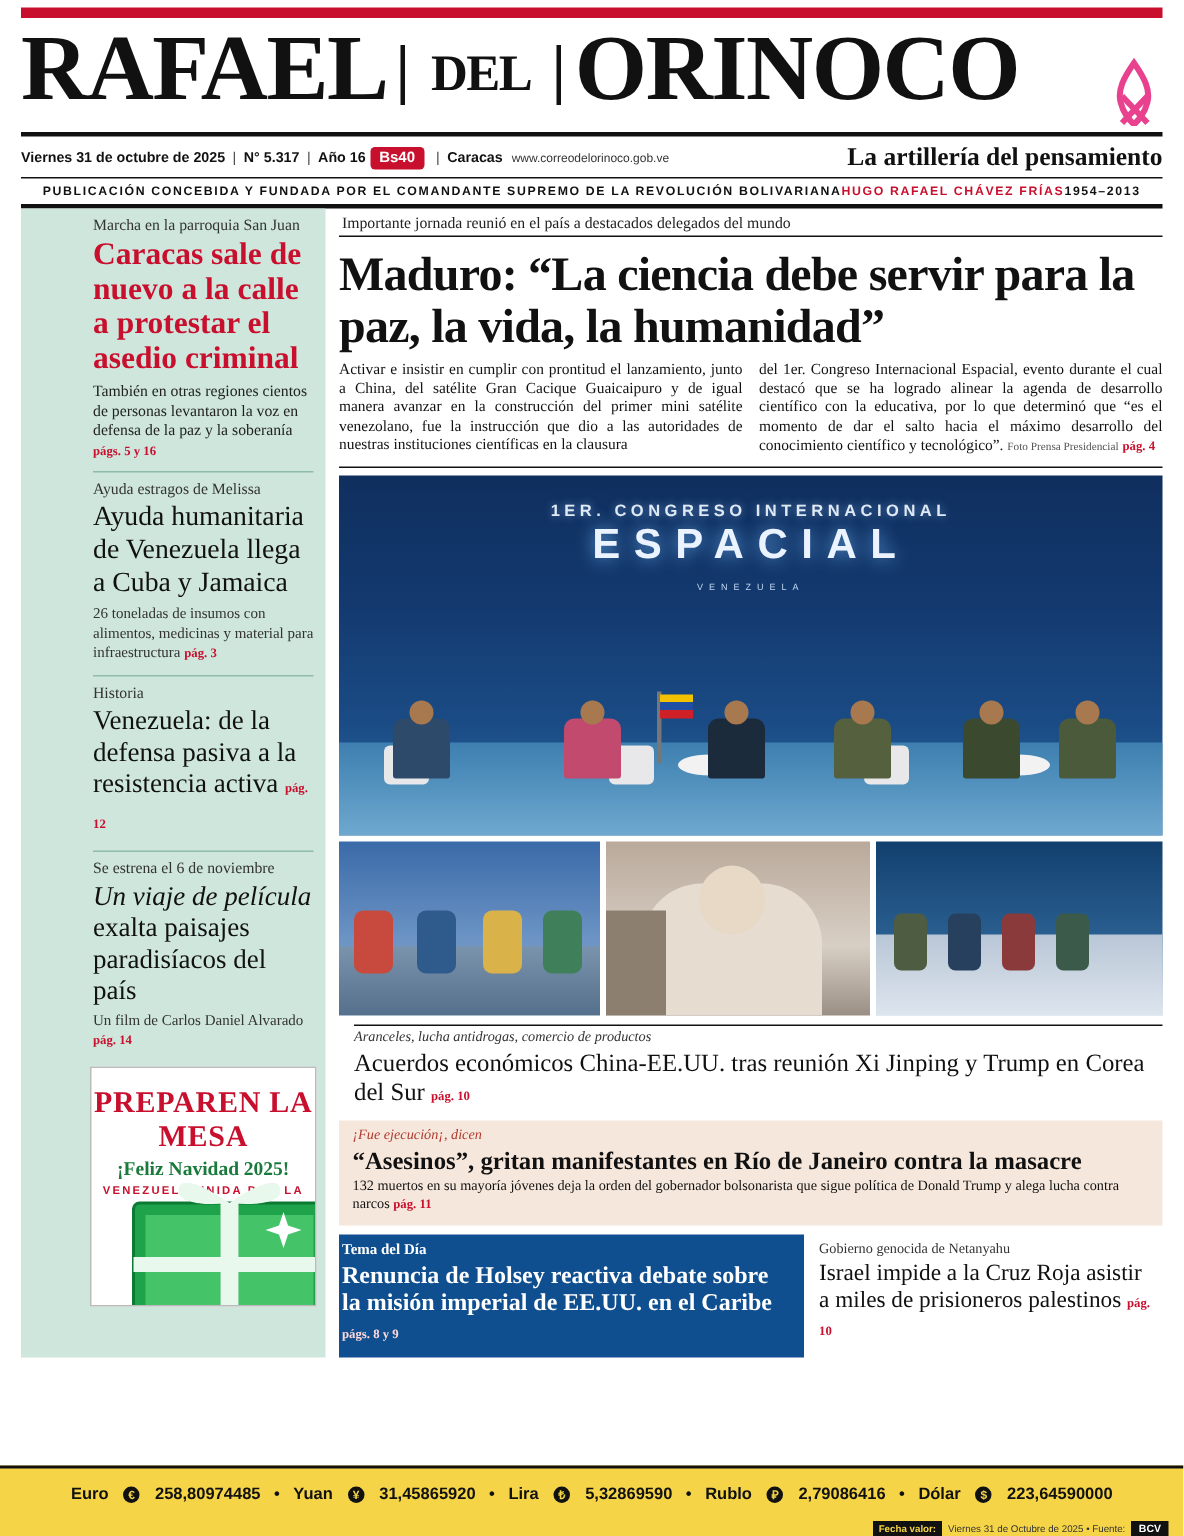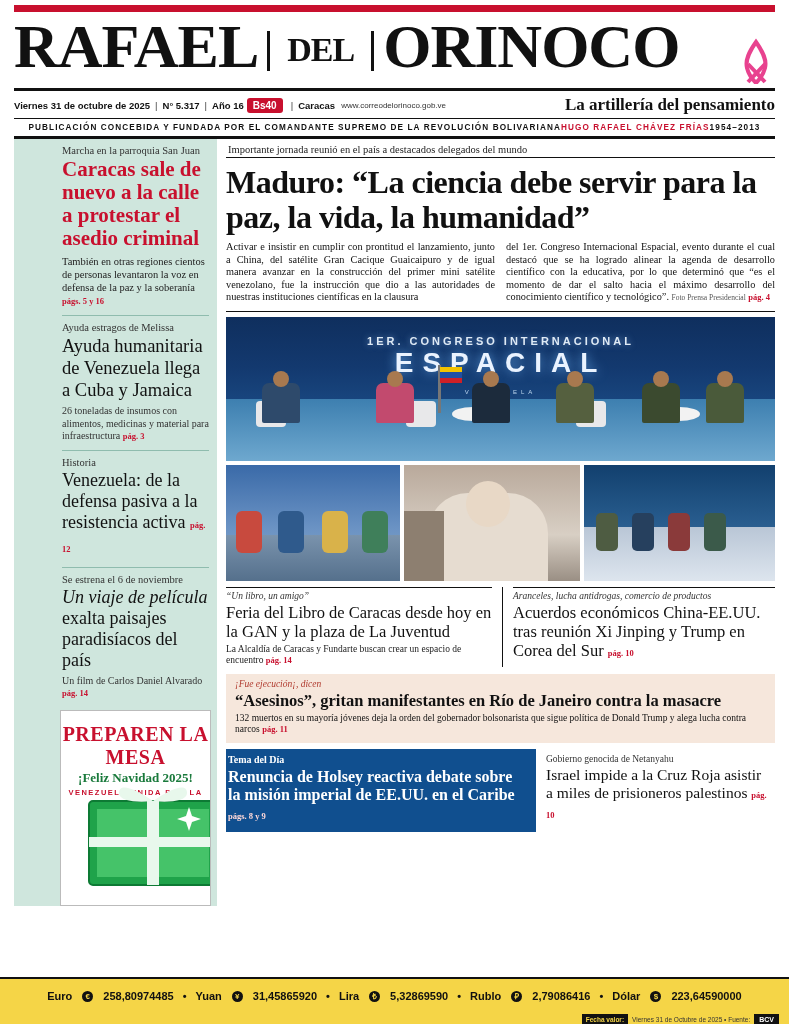--- a/index.html
+++ b/index.html
@@ -132,21 +132,21 @@
   }
   .sec-head.big { font-size:18.5px; line-height:22px; }
   .sec-sub { font-family:"Liberation Serif", serif; font-size:10px; line-height:12.5px; color:#333; }
   .it-head { font-style:italic; }
 
   
   .ad {
     margin:6px 6px 0 6px;
     border:1px solid #bbb;
     background:#fff;
-    height:196px;
+    height:160px;
     position:relative;
     overflow:hidden;
   }
   .ad-title {
     font-family:"Liberation Serif", serif;
     font-weight:bold;
     color:#c8102e;
     font-size:20px;
     text-align:center;
     margin-top:12px;
@@ -199,21 +199,21 @@
     line-height:12.6px;
     text-align:justify;
     padding-bottom:6px;
     border-bottom:1px solid #111;
   }
   .lede p { margin:0; flex:1; }
   .credit { font-size:7.5px; color:#555; }
 
   
   .photo-main {
-    height:144px;
+    height:240px;
     margin-top:5px;
     background:linear-gradient(180deg,#0f2f5e 0%,#13396f 35%,#1b4c86 70%,#2d6fa3 100%);
     position:relative;
     overflow:hidden;
   }
   .photo-main .congress-text {
     position:absolute;
     left:50%; top:18px; transform:translateX(-50%);
     text-align:center;
     color:#dfeaf5;
@@ -508,28 +508,20 @@
         <div class="photo-sm ps3">
           <div style="position:absolute;bottom:0;left:0;right:0;height:54px;background:linear-gradient(180deg,#b9c6d6,#dde5ee);"></div>
           <div style="position:absolute;bottom:30px;left:12px;width:22px;height:38px;background:#4e5c42;border-radius:5px;"></div>
           <div style="position:absolute;bottom:30px;left:48px;width:22px;height:38px;background:#26405e;border-radius:5px;"></div>
           <div style="position:absolute;bottom:30px;left:84px;width:22px;height:38px;background:#8a3a3a;border-radius:5px;"></div>
           <div style="position:absolute;bottom:30px;left:120px;width:22px;height:38px;background:#3b5a4a;border-radius:5px;"></div>
         </div>
       </div>
 
       <div class="two-cols">
-        <div class="tc-left">
-          <div class="tc-kick">“Un libro, un amigo”</div>
-          <div class="tc-head">Feria del Libro de Caracas desde hoy en la GAN y la plaza de La Juventud</div>
-          <div class="tc-sub">
-            <span>La Alcaldía de Caracas y Fundarte buscan crear un espacio de encuentro</span>
-            <span class="pg">pág. 14</span>
-          </div>
-        </div>
         <div class="tc-right">
           <div class="tc-kick">Aranceles, lucha antidrogas, comercio de productos</div>
           <div class="tc-head">
             <span>Acuerdos económicos China-EE.UU. tras reunión Xi Jinping y Trump en Corea del Sur</span>
             <span class="pg">pág. 10</span>
           </div>
         </div>
       </div>
 
       <div class="band-rio">

